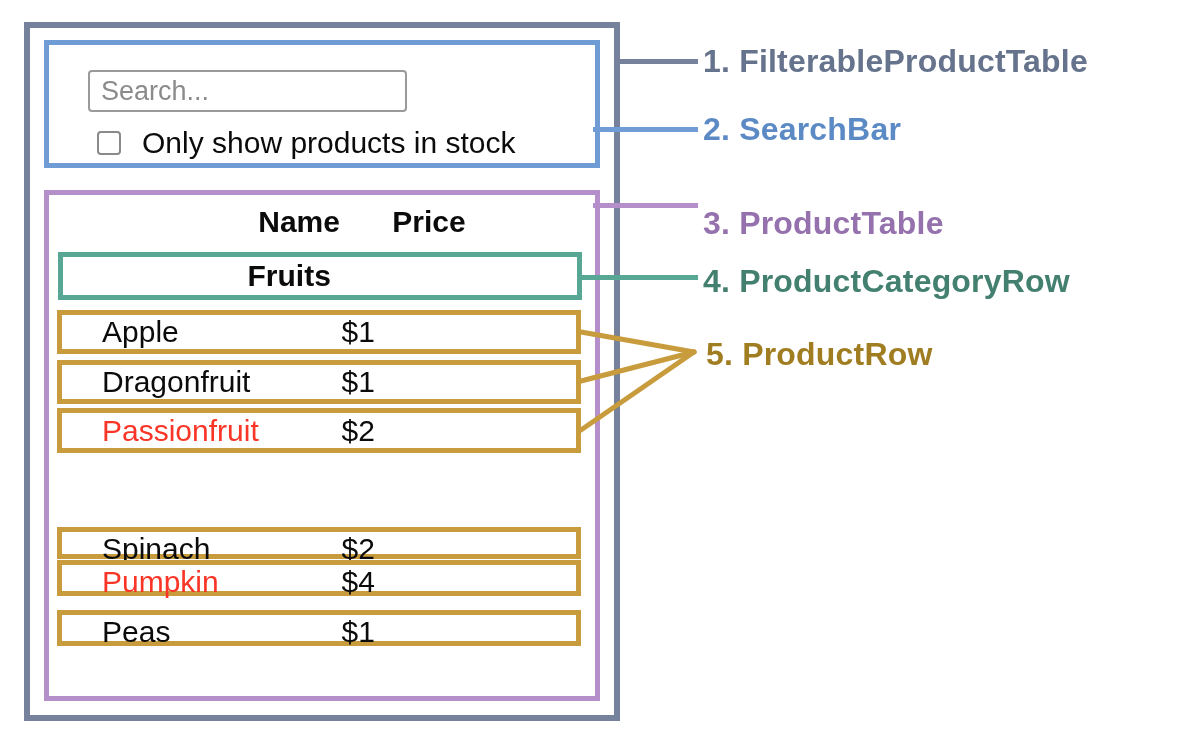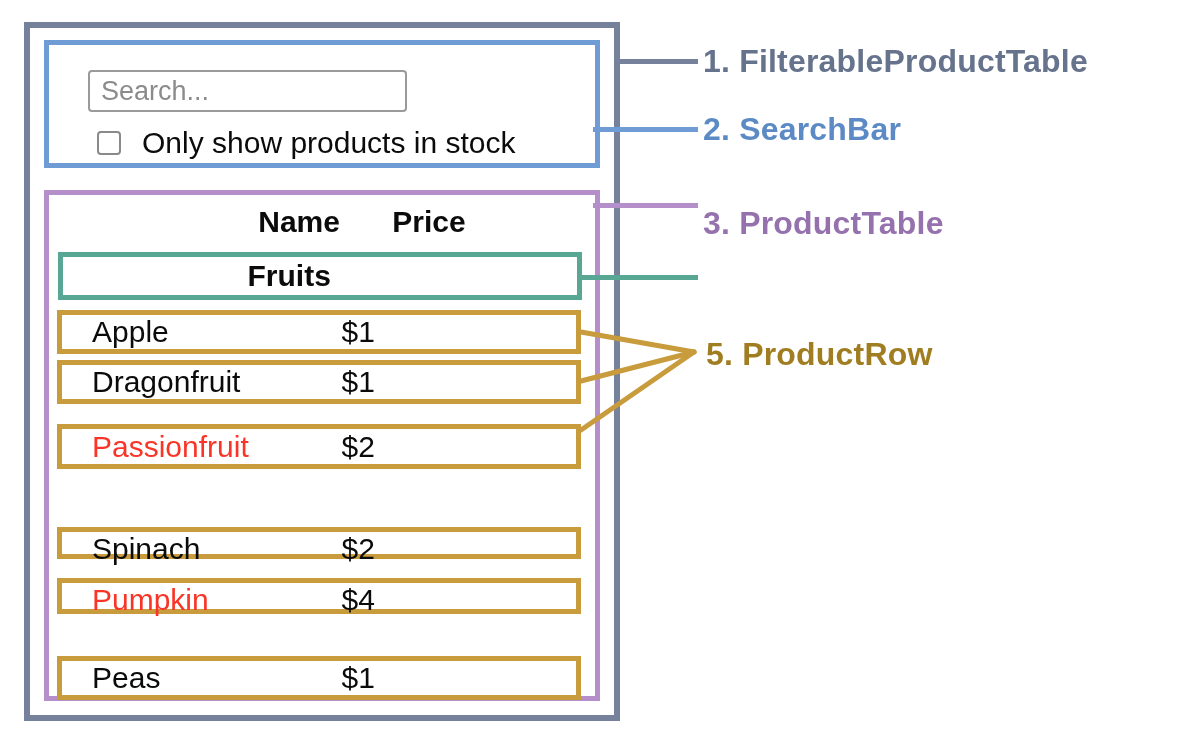--- a/index.html
+++ b/index.html
@@ -106,21 +106,21 @@
     border: 5px solid var(--gold);
     display: grid;
     grid-template-columns: 54% 24% 22%;
     align-items: center;
   }
   .cell {
     font-size: 30px;
     color: #0b0b0b;
     white-space: nowrap;
   }
-  .cell.name { padding-left: 30px; }
+  .cell.name { padding-left: 40px; }
   .cell.price { padding-left: 2px; }
   .out-of-stock { color: var(--red); }
   .connector {
     position: absolute;
     height: 5px;
   }
   .fan {
     position: absolute;
     left: 576px; top: 318px;
   }
@@ -163,48 +163,49 @@
   </div>
 
   <div class="prow" style="top:310px">
     <div class="cell name">Apple</div>
     <div class="cell price">$1</div>
   </div>
   <div class="prow" style="top:360px">
     <div class="cell name">Dragonfruit</div>
     <div class="cell price">$1</div>
   </div>
-  <div class="prow" style="top:424px;height:45px">
+  <div class="prow" style="top:408px;height:45px">
     <div class="cell name out-of-stock">Passionfruit</div>
     <div class="cell price">$2</div>
   </div>
 
 
   <div class="prow" style="top:527px;height:32px">
     <div class="cell name">Spinach</div>
     <div class="cell price">$2</div>
   </div>
-  <div class="prow" style="top:578px;height:36px">
+  <div class="prow" style="top:560px;height:36px">
     <div class="cell name out-of-stock">Pumpkin</div>
     <div class="cell price">$4</div>
   </div>
-  <div class="prow" style="top:656px;height:44px">
+  <div class="prow" style="top:610px;height:36px">
     <div class="cell name">Peas</div>
     <div class="cell price">$1</div>
   </div>
 
   <div class="connector" style="left:616px;top:59px;width:82px;background:var(--slate)"></div>
   <div class="connector" style="left:593px;top:127px;width:105px;background:var(--blue)"></div>
   <div class="connector" style="left:593px;top:203px;width:105px;background:var(--purple)"></div>
   <div class="connector" style="left:579px;top:275px;width:119px;background:var(--teal)"></div>
 
   <svg class="fan" width="130" height="130" viewBox="0 0 130 130">
     <line x1="5" y1="14" x2="118" y2="34"></line>
     <line x1="5" y1="63" x2="118" y2="34"></line>
     <line x1="5" y1="112" x2="118" y2="34"></line>
   </svg>
 
   <div class="annotation" style="top:42px;color:var(--slate_text)">1. FilterableProductTable</div>
   <div class="annotation" style="top:110px;color:var(--blue_text)">2. SearchBar</div>
   <div class="annotation" style="top:204px;color:var(--purple_text)">3. ProductTable</div>
+  <div class="annotation" style="top:262px;color:var(--teal_text)">4. ProductCategoryRow</div>
   <div class="annotation" style="top:335px;left:706px;color:var(--gold_text)">5. ProductRow</div>
 
 </div>
 
 </body></html>

